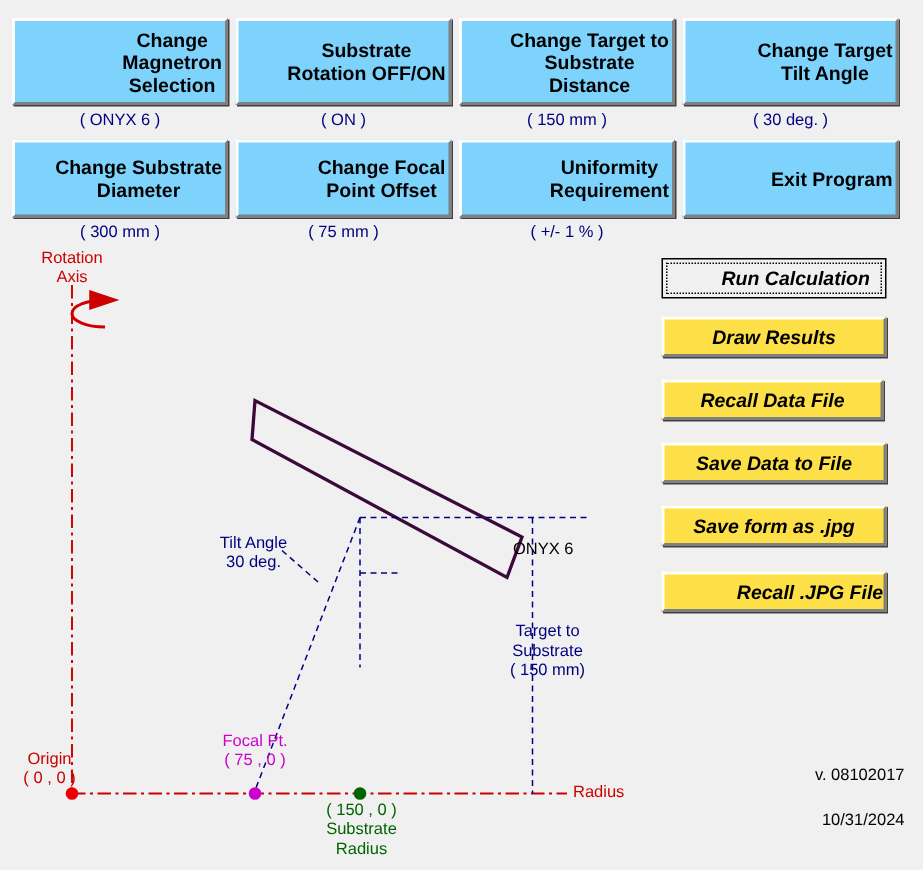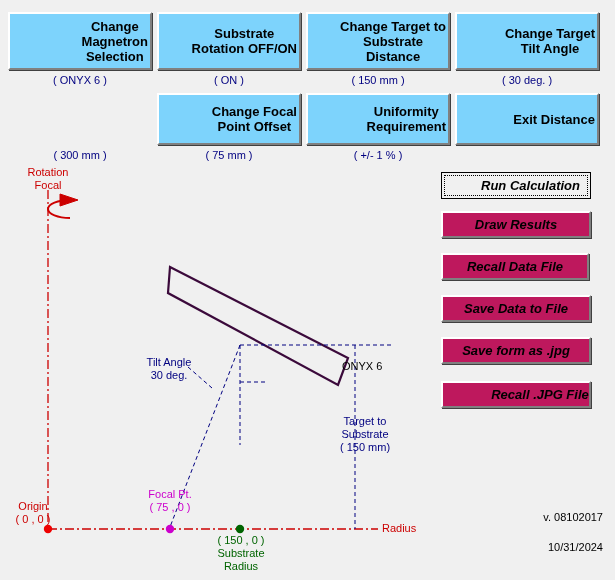--- a/index.html
+++ b/index.html
@@ -59,21 +59,21 @@
     font-size: 11px;
     text-align: center;
     white-space: nowrap;
     user-select: none;
   }
 
   
   .abtn {
     position: absolute;
     box-sizing: border-box;
-    background: #be185d;
+    background: #fde047;
     border-top: 2px solid #ffffff;
     border-left: 2px solid #ffffff;
     border-right: 2px solid #808080;
     border-bottom: 2px solid #808080;
     box-shadow: 1px 1px 0 0 #404040;
     color: #000000;
     font-family: "Liberation Sans", sans-serif;
     font-style: italic;
     font-weight: bold;
     font-size: 13px;
@@ -157,36 +157,40 @@
 Distance</span>
   </div>
   <div class="btn-caption" style="left:306px; top:74px; width:144px;">( 150 mm )</div>
 
   <div class="btn" style="left:455px; top:12px; width:144px; height:58px;">
     <span class="btn-lines">Change Target
 Tilt Angle</span>
   </div>
   <div class="btn-caption" style="left:455px; top:74px; width:144px;">( 30 deg. )</div>
 
+  <div class="btn" style="left:8px;  top:93px; width:144px; height:52px;">
+    <span class="btn-lines">Change Substrate
+Diameter</span>
+  </div>
   <div class="btn-caption" style="left:8px; top:149px; width:144px;">( 300 mm )</div>
 
   <div class="btn" style="left:157px; top:93px; width:144px; height:52px;">
     <span class="btn-lines">Change Focal
 Point Offset</span>
   </div>
   <div class="btn-caption" style="left:157px; top:149px; width:144px;">( 75 mm )</div>
 
   <div class="btn" style="left:306px; top:93px; width:144px; height:52px;">
     <span class="btn-lines">Uniformity
 Requirement</span>
   </div>
   <div class="btn-caption" style="left:306px; top:149px; width:144px;">( +/- 1 % )</div>
 
   <div class="btn" style="left:455px; top:93px; width:144px; height:52px;">
-    <span class="btn-lines">Exit Distance</span>
+    <span class="btn-lines">Exit Program</span>
   </div>
 
   <div class="abtn focused" style="left:441px; top:172px; width:150px; height:27px;">
     <span class="focus-ring"></span>
     <span>Run Calculation</span>
   </div>
   <div class="abtn" style="left:441px; top:211px; width:150px; height:27px;">
     <span>Draw Results</span>
   </div>
   <div class="abtn" style="left:441px; top:253px; width:148px; height:27px;">
@@ -226,21 +230,21 @@
       <line x1="188" y1="207" x2="212" y2="228" stroke="#000080" stroke-width="1" stroke-dasharray="4,3"></line>
 
       <line x1="355" y1="185" x2="355" y2="369" stroke="#000080" stroke-width="1" stroke-dasharray="4,3"></line>
 
       <circle cx="48" cy="369" r="4.2" fill="#ee0000"></circle>
       <circle cx="170" cy="369" r="4.2" fill="#cc00cc"></circle>
       <circle cx="240" cy="369" r="4.2" fill="#006400"></circle>
     </svg>
 
     <div class="dlabel red center" style="left:12px; top:6px; width:72px;">Rotation
-Focal</div>
+Axis</div>
 
     <div class="dlabel blue center" style="left:130px; top:196px; width:78px;">Tilt Angle
 30 deg.</div>
 
     <div class="dlabel black" style="left:342px; top:200px;">ONYX 6</div>
 
     <div class="dlabel blue center" style="left:320px; top:255px; width:90px;">Target to
 Substrate
 ( 150 mm)</div>
 

